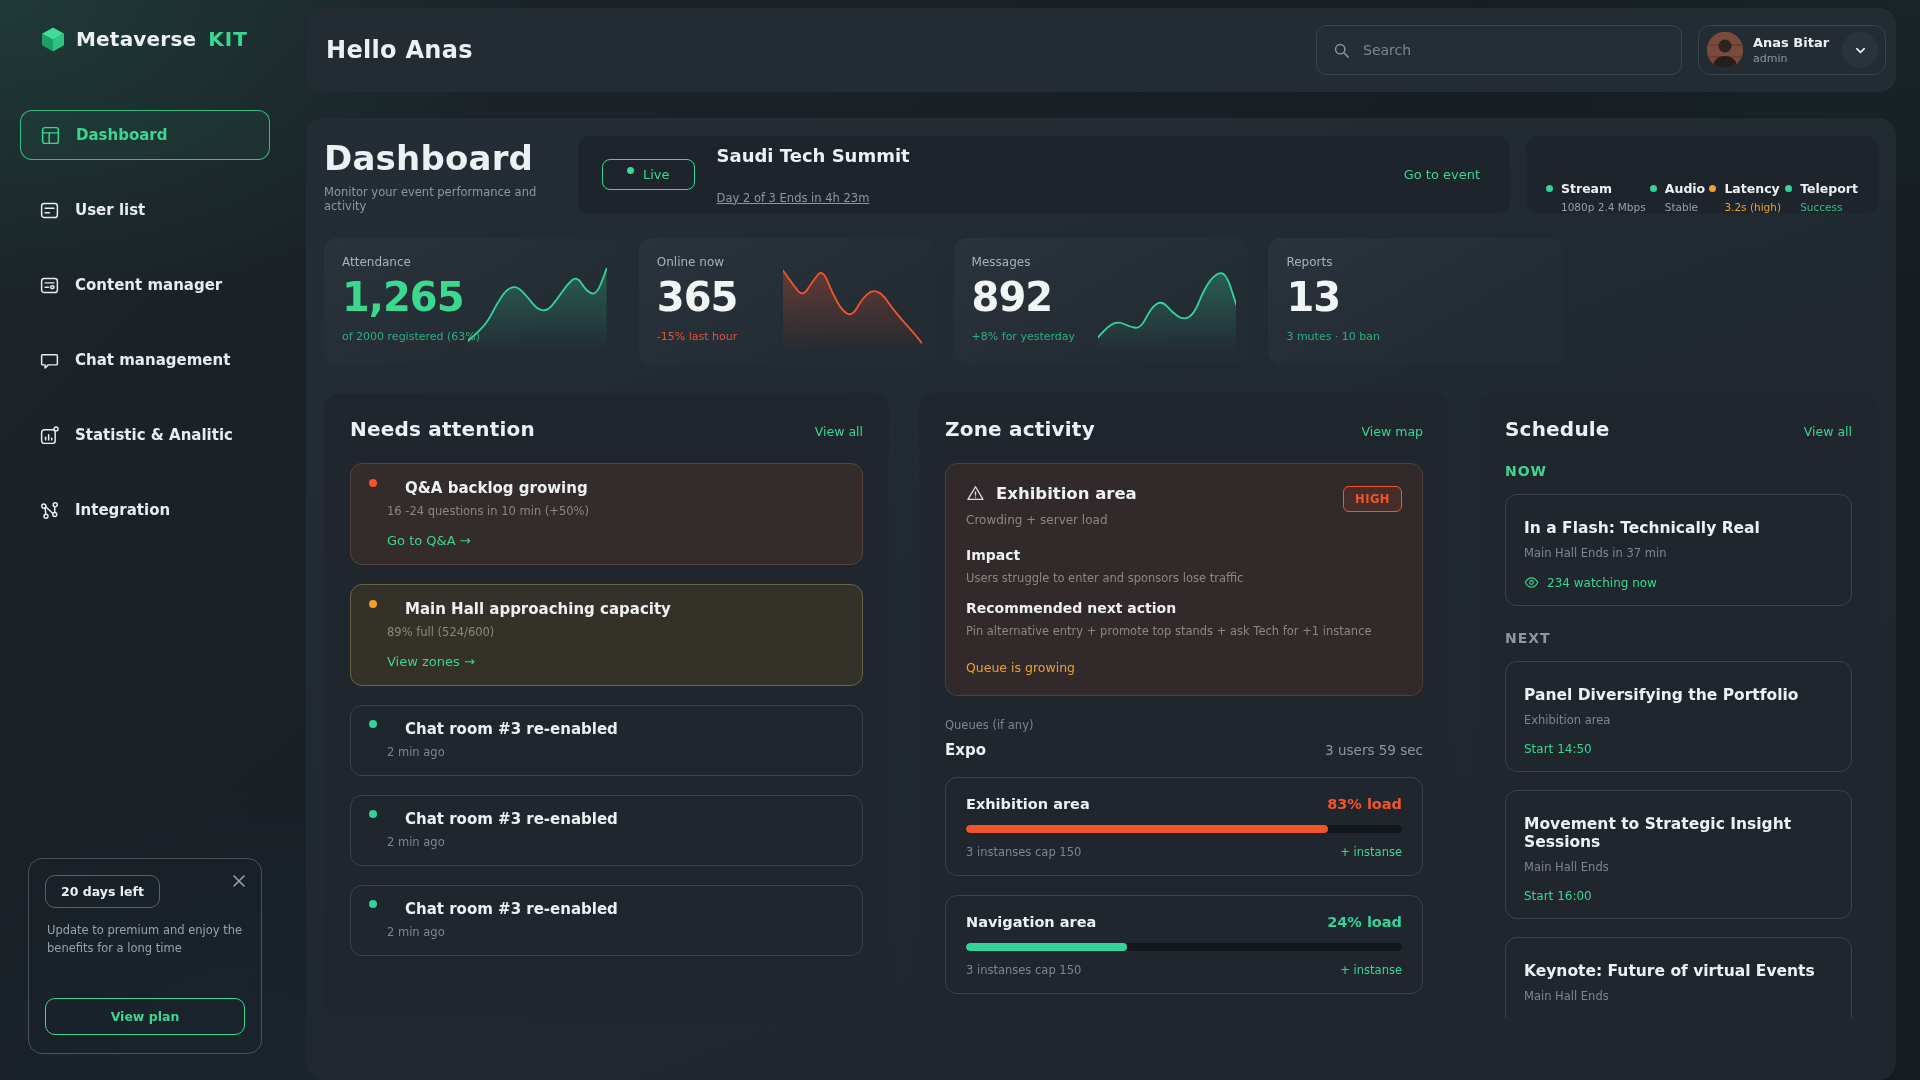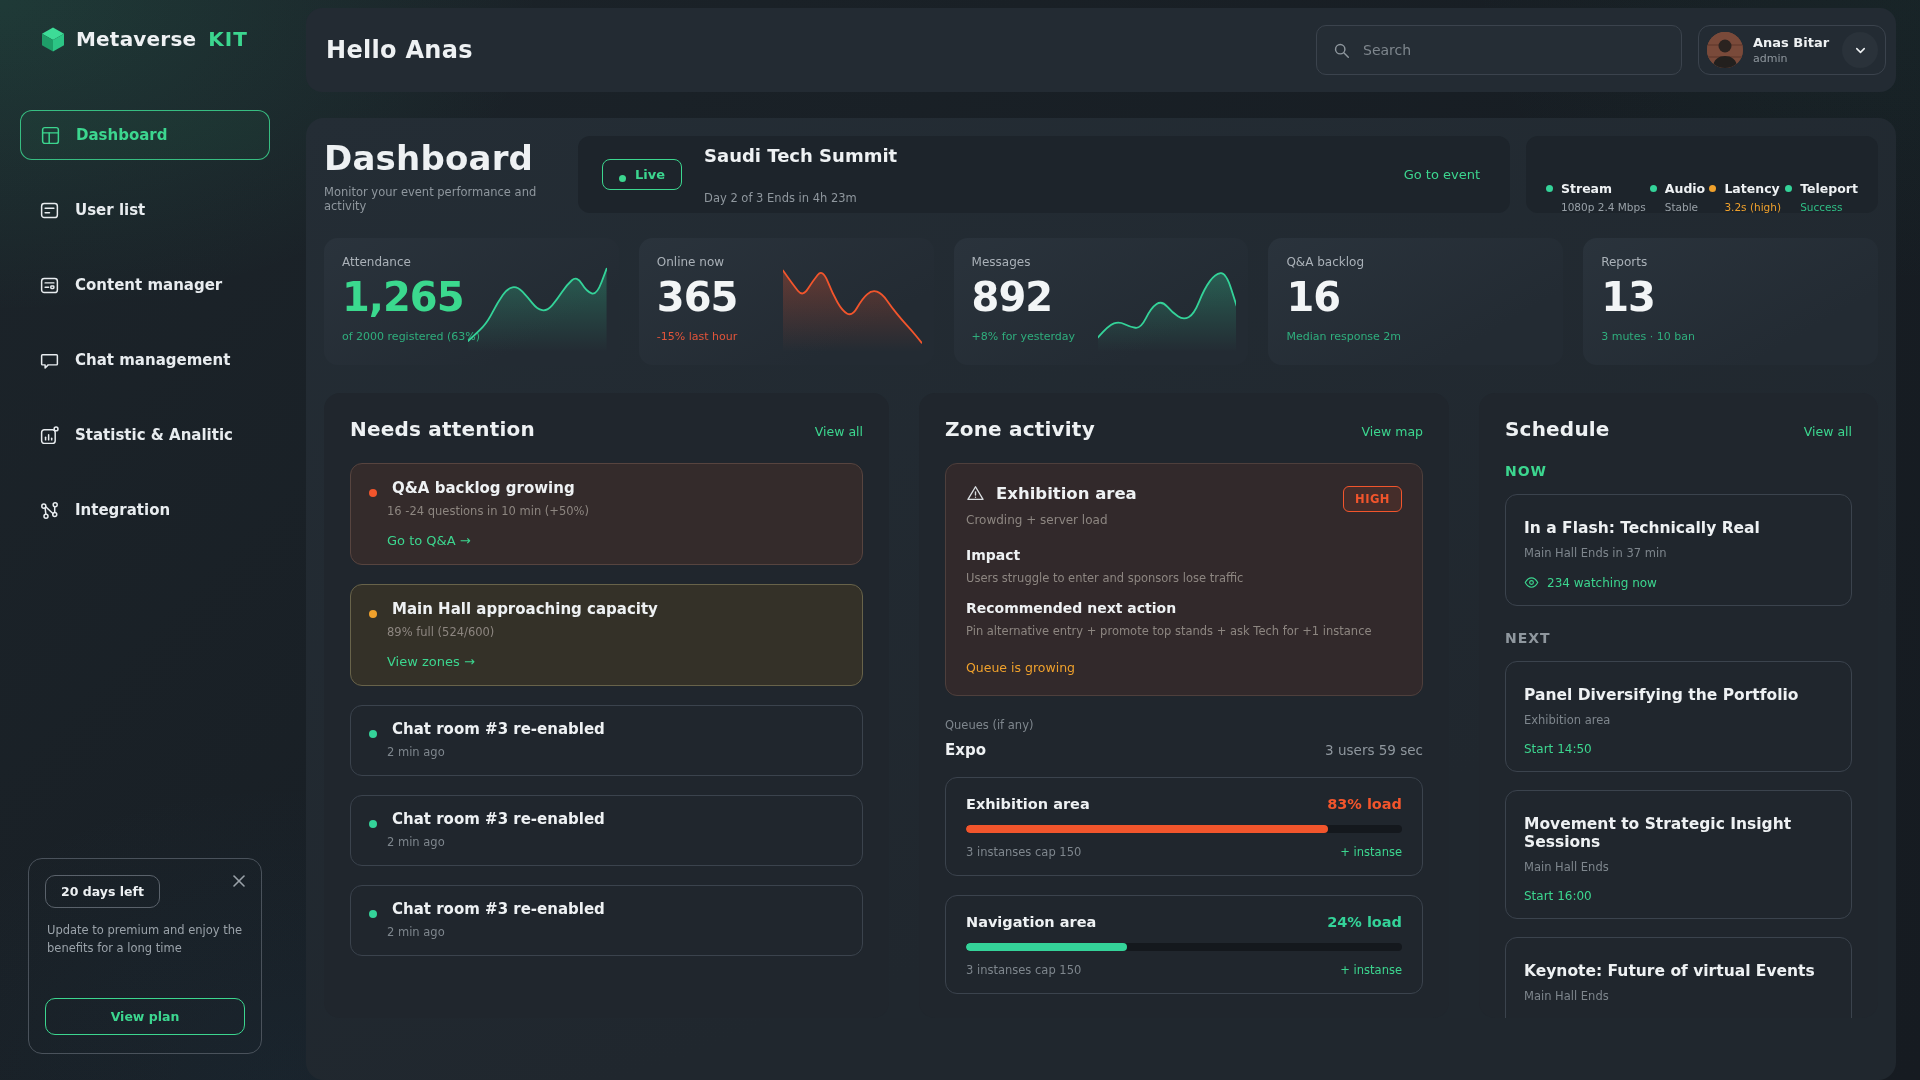--- a/index.html
+++ b/index.html
@@ -63,25 +63,25 @@
   .panel { flex:1; background:linear-gradient(160deg,#242d35 0%,#20272e 70%); border-radius:18px;
            padding:18px 12px 0; }
 
   
   .banner-row { display:flex; gap:16px; margin:0 6px 25px; align-items:stretch; }
   .page-title-block { width:238px; flex:0 0 238px; padding-top:2px; }
   .page-title { font-size:34px; font-weight:700; letter-spacing:0.2px; margin:0; }
   .page-subtitle { font-size:11.5px; color:#8f979e; margin-top:7px; }
   .event-banner { flex:1; background:#1d242b; border-radius:12px; display:flex; align-items:center;
                   padding:0 30px 0 24px; gap:22px; }
-  .live-badge { display:flex; align-items:flex-end; gap:9px; border:1px solid #3cd68f; color:#3cd68f;
-                border-radius:8px; padding:7px 16px; font-size:13px; font-weight:700; }
+  .live-badge { display:flex; align-items:flex-start; gap:9px; border:1px solid #3cd68f; color:#3cd68f;
+                border-radius:8px; padding:7px 24px; font-size:13px; font-weight:400; }
   .live-dot { width:7px; height:7px; border-radius:50%; background:#3cd68f; }
   .event-title { font-size:18px; font-weight:600; }
-  .event-sub { font-size:11.5px; color:#8f979e; margin-top:25px; }
+  .event-sub { font-size:11.5px; color:#8f979e; margin-top:25px;text-decoration:underline; }
   .goto-event { margin-left:auto; color:#3cd68f; font-size:13px; cursor:pointer; }
   .status-box { width:352px; flex:0 0 352px; background:#1d242b; border-radius:12px; display:flex;
                 align-items:flex-end; justify-content:space-between; padding:0 20px; }
   .status-item { display:flex; gap:8px; }
   .status-dot { width:7px; height:7px; border-radius:50%; margin-top:4px; flex:0 0 7px; }
   .status-label { font-size:12.5px; font-weight:600; }
   .status-value { font-size:10.5px; margin-top:5px; color:#98a0a7; }
 
   
   .stats-row { display:grid; grid-template-columns:repeat(5,1fr); gap:20px; margin:0 6px 28px; }
@@ -95,21 +95,21 @@
   
   .columns { display:grid; grid-template-columns:565px 530px 1fr; gap:30px; margin:0 6px; height:625px; }
   .col { background:#20262d; border-radius:16px; padding:24px 26px; overflow:hidden; }
   .col-head { display:flex; align-items:baseline; justify-content:space-between; margin-bottom:22px; }
   .col-title { font-size:20px; font-weight:700; letter-spacing:0.2px; }
   .link { color:#3cd68f; font-size:12.5px; cursor:pointer; }
 
   .alert-card { border-radius:12px; padding:15px 18px 13px; margin-bottom:19px; border:1px solid transparent; }
   .alert-high { background:#342b2b; border-color:#57443f; }
   .alert-med  { background:#343128; border-color:#68634a; }
-  .row-dot { display:flex; align-items:flex-end; gap:15px; }
+  .row-dot { display:flex; align-items:flex-start; gap:28px; }
   .dot { width:8px; height:8px; border-radius:50%; flex:0 0 8px; }
   .alert-title { font-size:15px; font-weight:600; }
   .alert-detail { font-size:11.5px; color:#8d8680; margin:7px 0 0 18px; }
   .alert-link { display:inline-block; margin:15px 0 3px 18px; font-size:13px; color:#3cd68f; cursor:pointer; }
   .event-card { border:1px solid #3b434d; border-radius:12px; padding:14px 18px; margin-bottom:19px; }
   .event-time { font-size:11.5px; color:#7e868d; margin:7px 0 2px 18px; }
 
   .zone-alert { background:#32292b; border:1px solid #4e3f3c; border-radius:12px; padding:20px; position:relative;
                 margin-bottom:22px; }
   .zone-alert-head { display:flex; align-items:center; gap:11px; font-size:16.5px; font-weight:600; }
@@ -365,25 +365,20 @@
                   </linearGradient>
                 </defs>
                 <path d="M0,42.72 Q7.6923076923076925,36.56 11.538461538461538,35.68 Q15.384615384615385,34.8 19.23076923076923,36.12 Q23.076923076923077,37.44 26.923076923076923,37.879999999999995 Q30.76923076923077,38.32 34.61538461538462,33.04 Q38.46153846153847,27.759999999999998 42.30769230769231,26 Q46.15384615384615,24.24 50,27.32 Q53.84615384615385,30.4 57.69230769230769,32.16 Q61.53846153846154,33.92 65.38461538461539,32.6 Q69.23076923076923,31.28 73.07692307692308,24.68 Q76.92307692307693,18.08 80.76923076923077,14.559999999999999 Q84.61538461538461,11.04 88.46153846153845,10.600000000000001 Q92.3076923076923,10.160000000000004 96.15384615384616,18.520000000000003 L100,26.880000000000003 L100,50 L0,50 Z" fill="url(#sparkgrad2)"></path>
                 <path d="M0,42.72 Q7.6923076923076925,36.56 11.538461538461538,35.68 Q15.384615384615385,34.8 19.23076923076923,36.12 Q23.076923076923077,37.44 26.923076923076923,37.879999999999995 Q30.76923076923077,38.32 34.61538461538462,33.04 Q38.46153846153847,27.759999999999998 42.30769230769231,26 Q46.15384615384615,24.24 50,27.32 Q53.84615384615385,30.4 57.69230769230769,32.16 Q61.53846153846154,33.92 65.38461538461539,32.6 Q69.23076923076923,31.28 73.07692307692308,24.68 Q76.92307692307693,18.08 80.76923076923077,14.559999999999999 Q84.61538461538461,11.04 88.46153846153845,10.600000000000001 Q92.3076923076923,10.160000000000004 96.15384615384616,18.520000000000003 L100,26.880000000000003" fill="none" stroke="#34d399" stroke-width="1.8" vector-effect="non-scaling-stroke" stroke-linecap="round"></path>
               </svg></div>
           <div class="stat-label">Messages</div>
           <div class="stat-value" style="color: rgb(242, 245, 246);">892</div>
           <div class="stat-sub" style="color: rgb(47, 174, 125);">+8% for yesterday</div>
         </div>
         <div class="stat-card">
-          <div class="stat-label">Q&amp;A backlog</div>
-          <div class="stat-value" style="color: rgb(242, 245, 246);">16</div>
-          <div class="stat-sub" style="color: rgb(47, 174, 125);">Median response 2m</div>
-        </div>
-        <div class="stat-card">
           <div class="stat-label">Reports</div>
           <div class="stat-value" style="color: rgb(242, 245, 246);">13</div>
           <div class="stat-sub" style="color: rgb(47, 174, 125);">3 mutes · 10 ban</div>
         </div>
       </div>
 
       <div class="columns">
 
         <div class="col">
           <div class="col-head">

